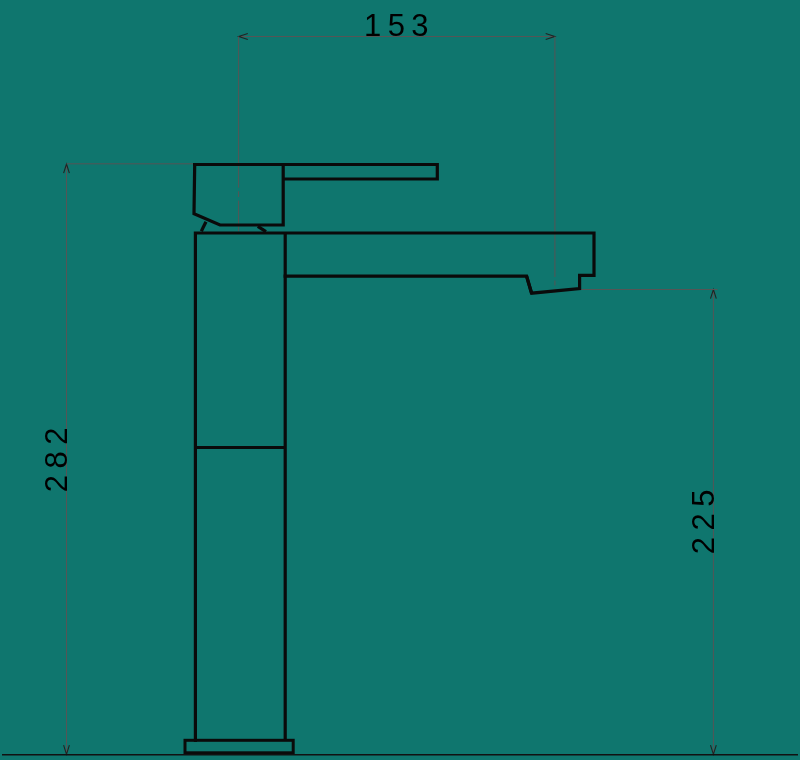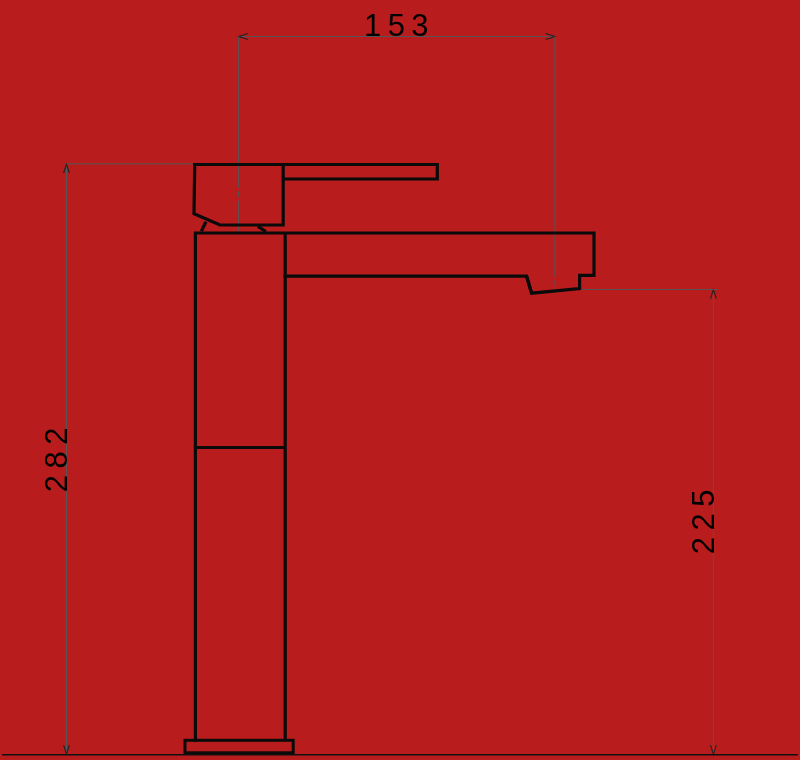--- a/index.html
+++ b/index.html
@@ -1,16 +1,16 @@
 <!DOCTYPE html>
 <html><head>
 <meta charset="utf-8">
 <style>
   html,body{margin:0;padding:0;background:#ffffff;}
-  .wrap{width:800px;height:760px;position:relative;background:#b91c1c;overflow:hidden;}
+  .wrap{width:800px;height:760px;position:relative;background:#0f766e;overflow:hidden;}
   svg{display:block;}
   text{font-family:"Liberation Sans", sans-serif;fill:#000;}
 </style>
 </head>
 <body>
 <div class="wrap">
 <svg width="800" height="760" viewBox="0 0 800 760" fill="none">
 
   <line x1="238.6" y1="36.5" x2="554.9" y2="36.5" stroke="#555" stroke-width="1"></line>
 

